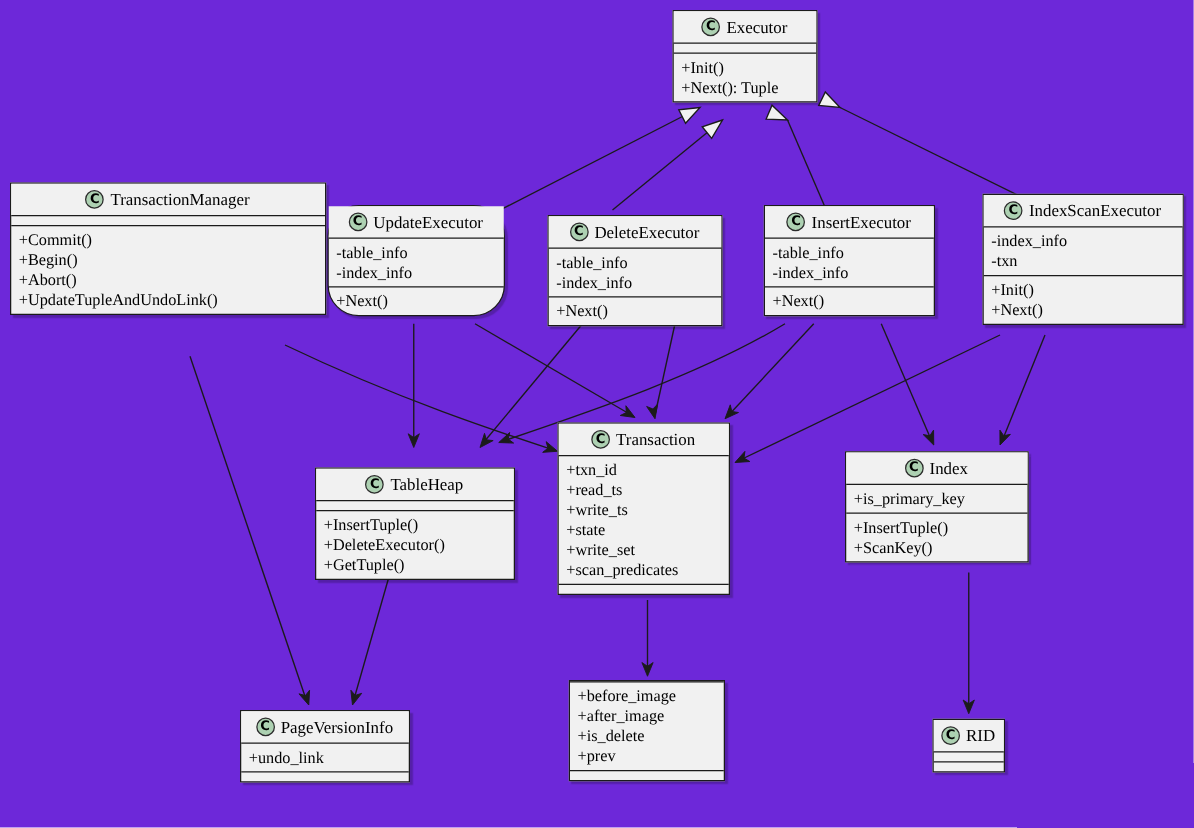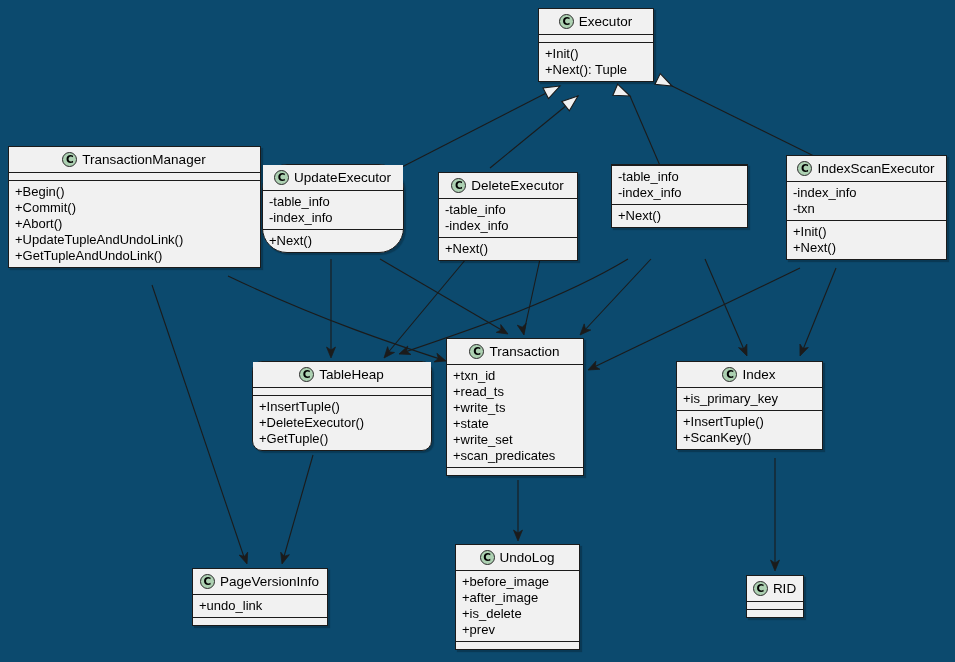--- a/index.html
+++ b/index.html
@@ -4,22 +4,22 @@
 <style>
   html, body {
     margin: 0;
     padding: 0;
     background: #FFFFFF;
   }
   #canvas {
     position: relative;
     width: 955px;
     height: 662px;
-    background: #0c4a6e;
-    font-family: Liberation Sans, sans-serif;
+    background: #6d28d9;
+    font-family: Liberation Serif, serif;
     overflow: hidden;
   }
   #edges {
     position: absolute;
     left: 0; top: 0;
     width: 955px;
     height: 662px;
     pointer-events: none;
   }
   .uml-class {
@@ -182,25 +182,24 @@
       </div>
       <div class="uml-class" style="left: 8px; top: 146px; width: 253px;">
         <div class="uml-header">
           <span class="c-badge"></span>
           <span class="uml-title">TransactionManager</span>
         </div>
         <div class="uml-sep"></div>
         <div class="uml-compartment empty"></div>
         <div class="uml-sep"></div>
         <div class="uml-compartment">
+          <div class="uml-member">+Commit()</div>
           <div class="uml-member">+Begin()</div>
-          <div class="uml-member">+Commit()</div>
           <div class="uml-member">+Abort()</div>
           <div class="uml-member">+UpdateTupleAndUndoLink()</div>
-          <div class="uml-member">+GetTupleAndUndoLink()</div>
         </div>
       </div>
       <div class="uml-class" style="left: 262px; top: 164px; width: 142px; border-radius: 25px;">
         <div class="uml-header">
           <span class="c-badge"></span>
           <span class="uml-title">UpdateExecutor</span>
         </div>
         <div class="uml-sep"></div>
         <div class="uml-compartment">
           <div class="uml-member">-table_info</div>
@@ -220,20 +219,24 @@
         <div class="uml-compartment">
           <div class="uml-member">-table_info</div>
           <div class="uml-member">-index_info</div>
         </div>
         <div class="uml-sep"></div>
         <div class="uml-compartment">
           <div class="uml-member">+Next()</div>
         </div>
       </div>
       <div class="uml-class" style="left: 611px; top: 164px; width: 137px;">
+        <div class="uml-header">
+          <span class="c-badge"></span>
+          <span class="uml-title">InsertExecutor</span>
+        </div>
         <div class="uml-sep"></div>
         <div class="uml-compartment">
           <div class="uml-member">-table_info</div>
           <div class="uml-member">-index_info</div>
         </div>
         <div class="uml-sep"></div>
         <div class="uml-compartment">
           <div class="uml-member">+Next()</div>
         </div>
       </div>
@@ -246,21 +249,21 @@
         <div class="uml-compartment">
           <div class="uml-member">-index_info</div>
           <div class="uml-member">-txn</div>
         </div>
         <div class="uml-sep"></div>
         <div class="uml-compartment">
           <div class="uml-member">+Init()</div>
           <div class="uml-member">+Next()</div>
         </div>
       </div>
-      <div class="uml-class" style="left: 252px; top: 361px; width: 180px; border-radius: 10px;">
+      <div class="uml-class" style="left: 252px; top: 374px; width: 160px;">
         <div class="uml-header">
           <span class="c-badge"></span>
           <span class="uml-title">TableHeap</span>
         </div>
         <div class="uml-sep"></div>
         <div class="uml-compartment empty"></div>
         <div class="uml-sep"></div>
         <div class="uml-compartment">
           <div class="uml-member">+InsertTuple()</div>
           <div class="uml-member">+DeleteExecutor()</div>
@@ -305,24 +308,20 @@
           <span class="uml-title">PageVersionInfo</span>
         </div>
         <div class="uml-sep"></div>
         <div class="uml-compartment">
           <div class="uml-member">+undo_link</div>
         </div>
         <div class="uml-sep"></div>
         <div class="uml-compartment empty"></div>
       </div>
       <div class="uml-class" style="left: 455px; top: 544px; width: 125px;">
-        <div class="uml-header">
-          <span class="c-badge"></span>
-          <span class="uml-title">UndoLog</span>
-        </div>
         <div class="uml-sep"></div>
         <div class="uml-compartment">
           <div class="uml-member">+before_image</div>
           <div class="uml-member">+after_image</div>
           <div class="uml-member">+is_delete</div>
           <div class="uml-member">+prev</div>
         </div>
         <div class="uml-sep"></div>
         <div class="uml-compartment empty"></div>
       </div>

